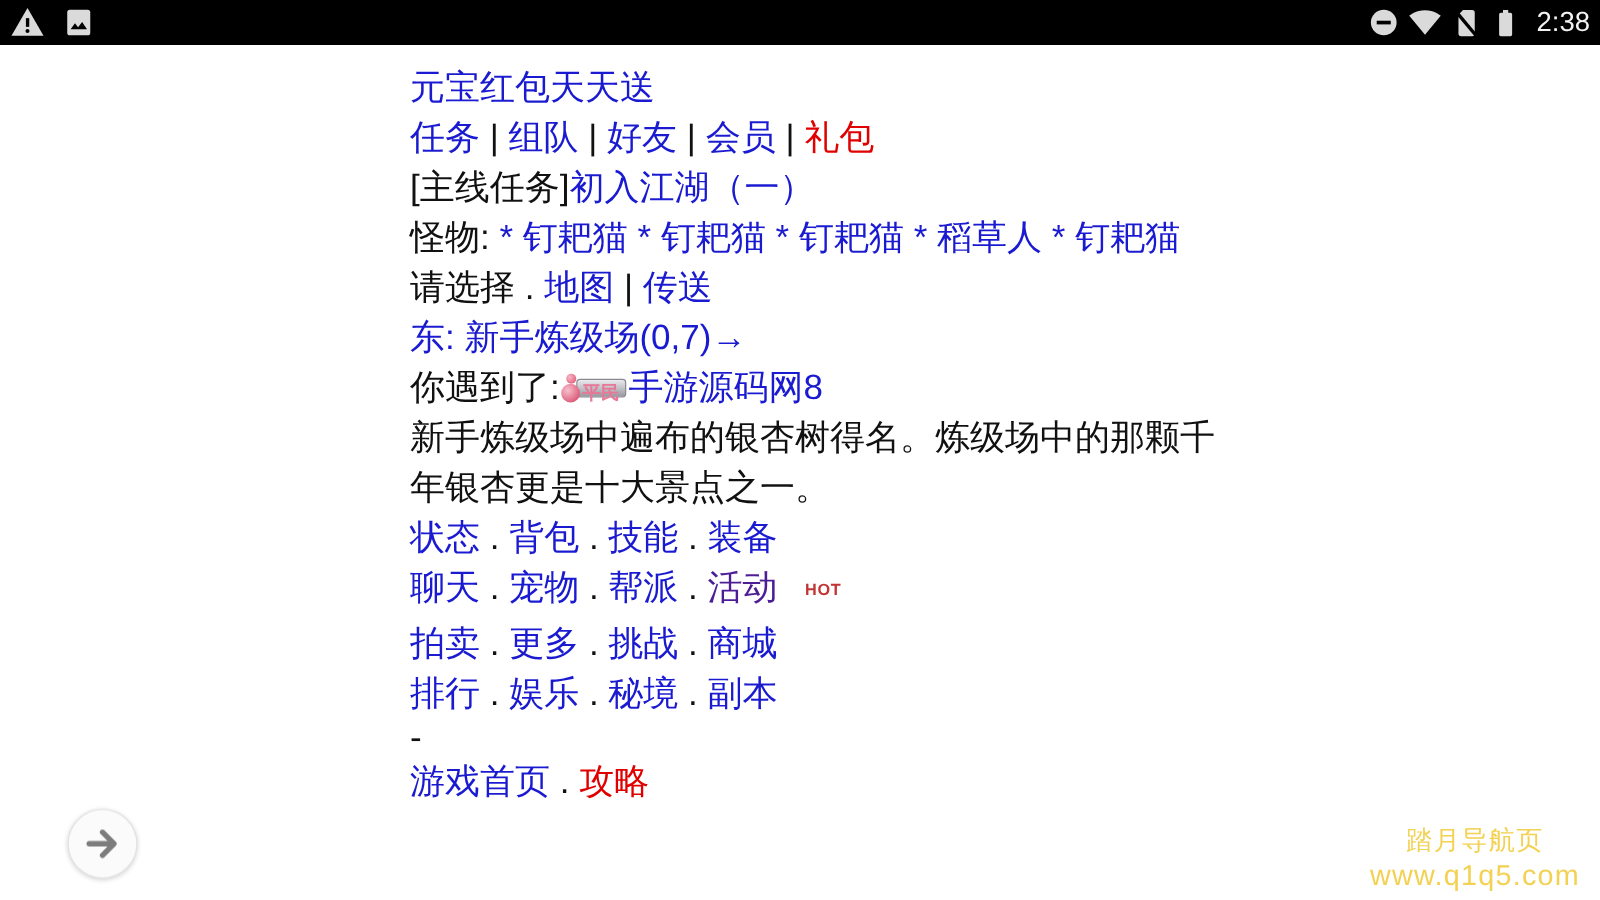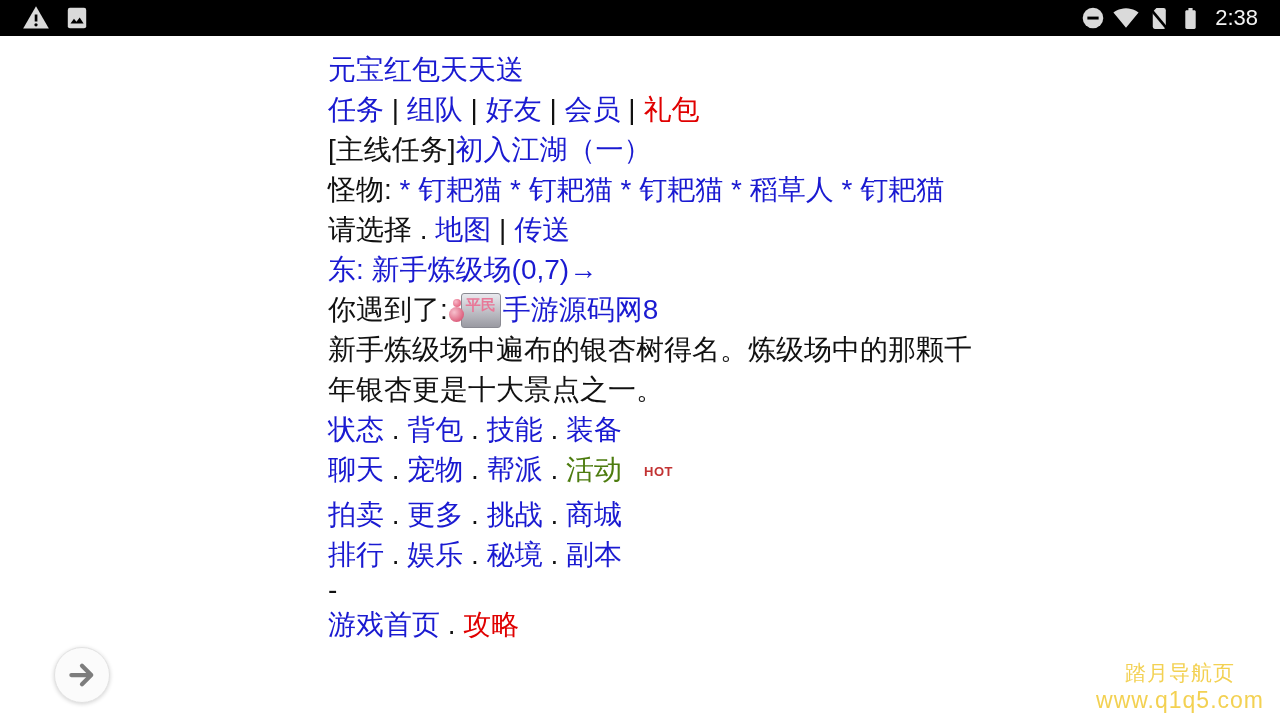--- a/index.html
+++ b/index.html
@@ -2,48 +2,48 @@
 <html><head>
 <meta charset="utf-8">
 <style>
   * { margin:0; padding:0; box-sizing:border-box; }
   html,body { width:1280px; height:720px; overflow:hidden; background:#fff;
     font-family:"Liberation Sans","DejaVu Sans",sans-serif; }
 
   
   .status-bar { position:fixed; top:0; left:0; width:1280px; height:36px;
     background:#000; display:flex; justify-content:space-between; align-items:center;
-    padding:0 18px; z-index:10; }
+    padding:0 4px; z-index:10; }
   .sb-left { display:flex; align-items:center; gap:14px; padding-left:4px; }
   .sb-right { display:flex; align-items:center; gap:7px; }
   .sb-time { color:#f2f2f2; font-size:22px; margin-left:5px; margin-right:4px; }
   .sb-icon { display:inline-flex; align-items:center; }
 
   
   .content { width:624px; margin:0 auto; padding-top:50px; font-size:28px; color:#111; }
   .line { line-height:40px; white-space:pre; }
   .line.short { line-height:30px; }
   .seg-text { color:#111; }
   .seg-link { color:#1a1ad1; }
   .seg-sepblue { color:#1a1ad1; }
   .seg-red { color:#e00000; }
   .seg-redlink { color:#e00000; }
-  .seg-green { color:#4d7c0f; }
+  .seg-green { color:#4c1d95; }
   .seg-hot { font-size:13px; font-weight:bold; color:#c23333; margin-left:22px;
     letter-spacing:.5px; position:relative; top:-3px; }
 
   
   .rank-badge { display:inline-flex; align-items:center; height:24px;
     vertical-align:-3px; margin:0 2px 0 1px; }
   .gourd { width:15px; height:23px; position:relative; margin-right:-3px; z-index:2; }
   .gourd::before { content:""; position:absolute; top:0; left:4px; width:8px; height:8px;
     border-radius:50%; background:radial-gradient(circle at 35% 35%, #f7b8c8, #e04868); }
   .gourd::after { content:""; position:absolute; bottom:0; left:0; width:15px; height:15px;
     border-radius:50%; background:radial-gradient(circle at 35% 35%, #f7c0cd, #d23a5e); }
-  .plate { height:35px; line-height:21px; background:linear-gradient(180deg,#e9e9ee,#9a9aa2);
+  .plate { height:15px; line-height:21px; background:linear-gradient(180deg,#e9e9ee,#9a9aa2);
     border:1px solid #8a8a92; border-radius:3px; padding:0 4px; font-size:15px;
     font-weight:bold; color:#e87898; }
 
   
   .fab { position:fixed; left:54px; top:647px; width:56px; height:56px; border-radius:50%;
     background:#fbfbfb; border:1px solid #e2e2e2; box-shadow:0 1px 4px rgba(0,0,0,.18);
     display:flex; align-items:center; justify-content:center; cursor:pointer; }
 
   
   .watermark { position:fixed; right:16px; bottom:6px; text-align:center; font-weight:normal;

